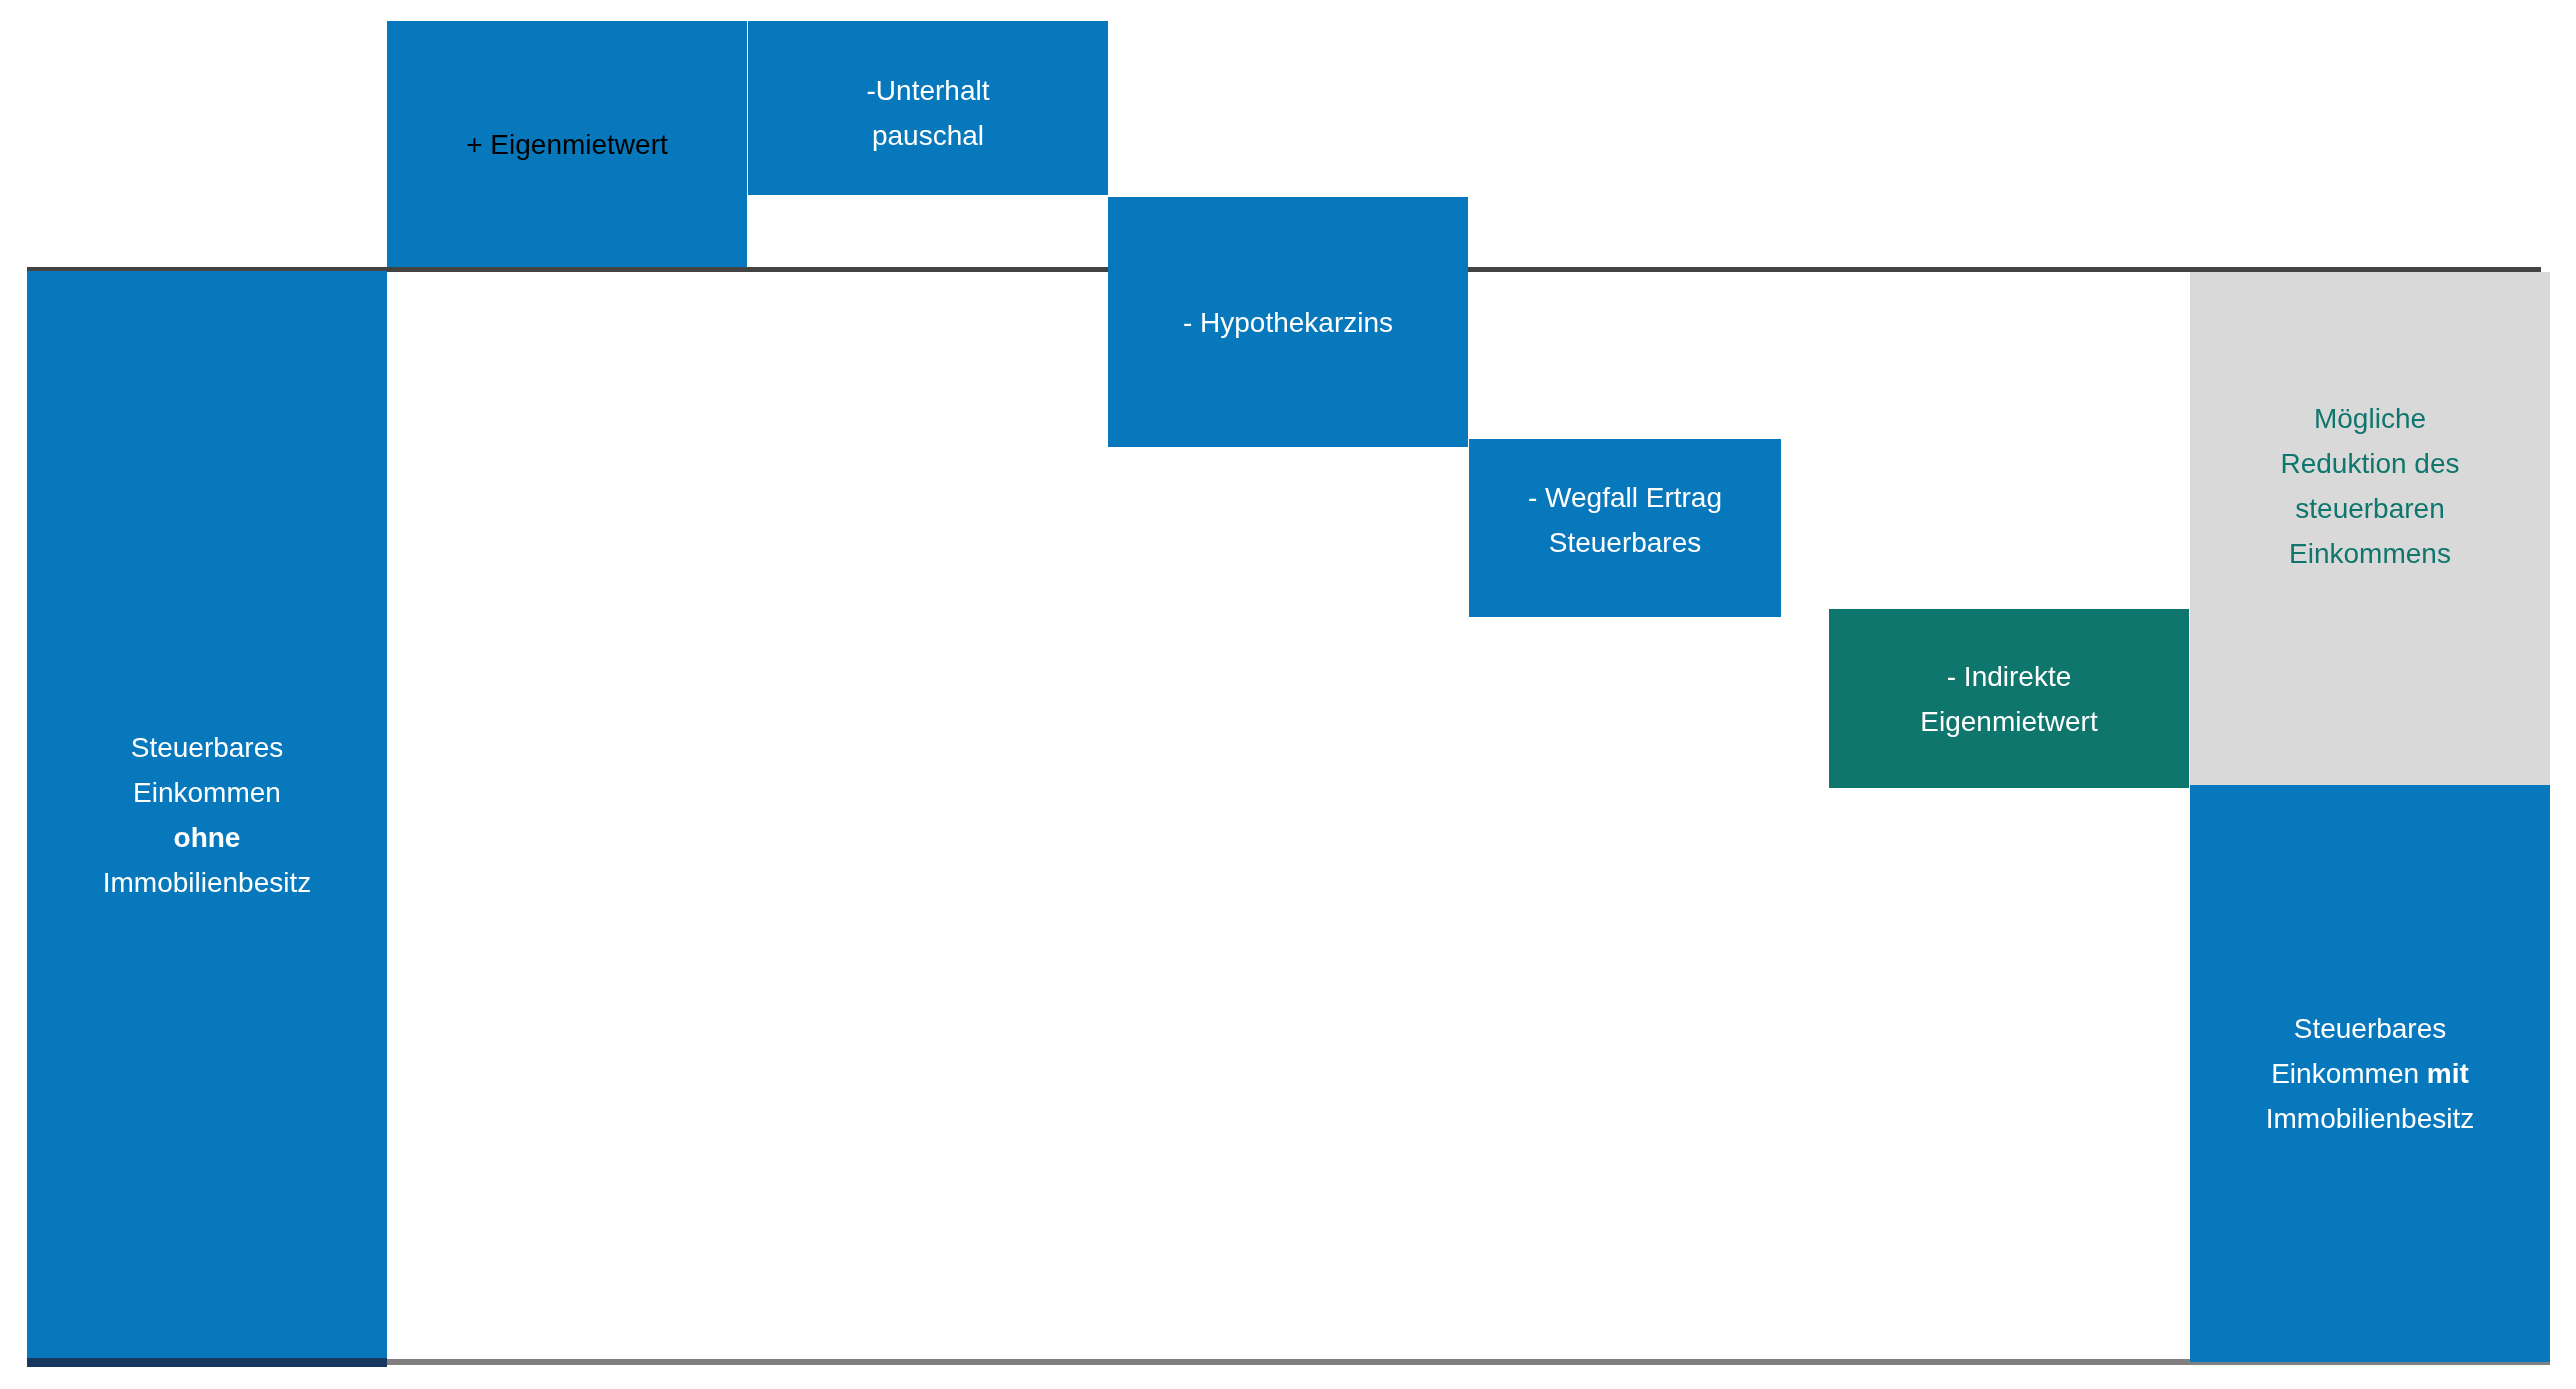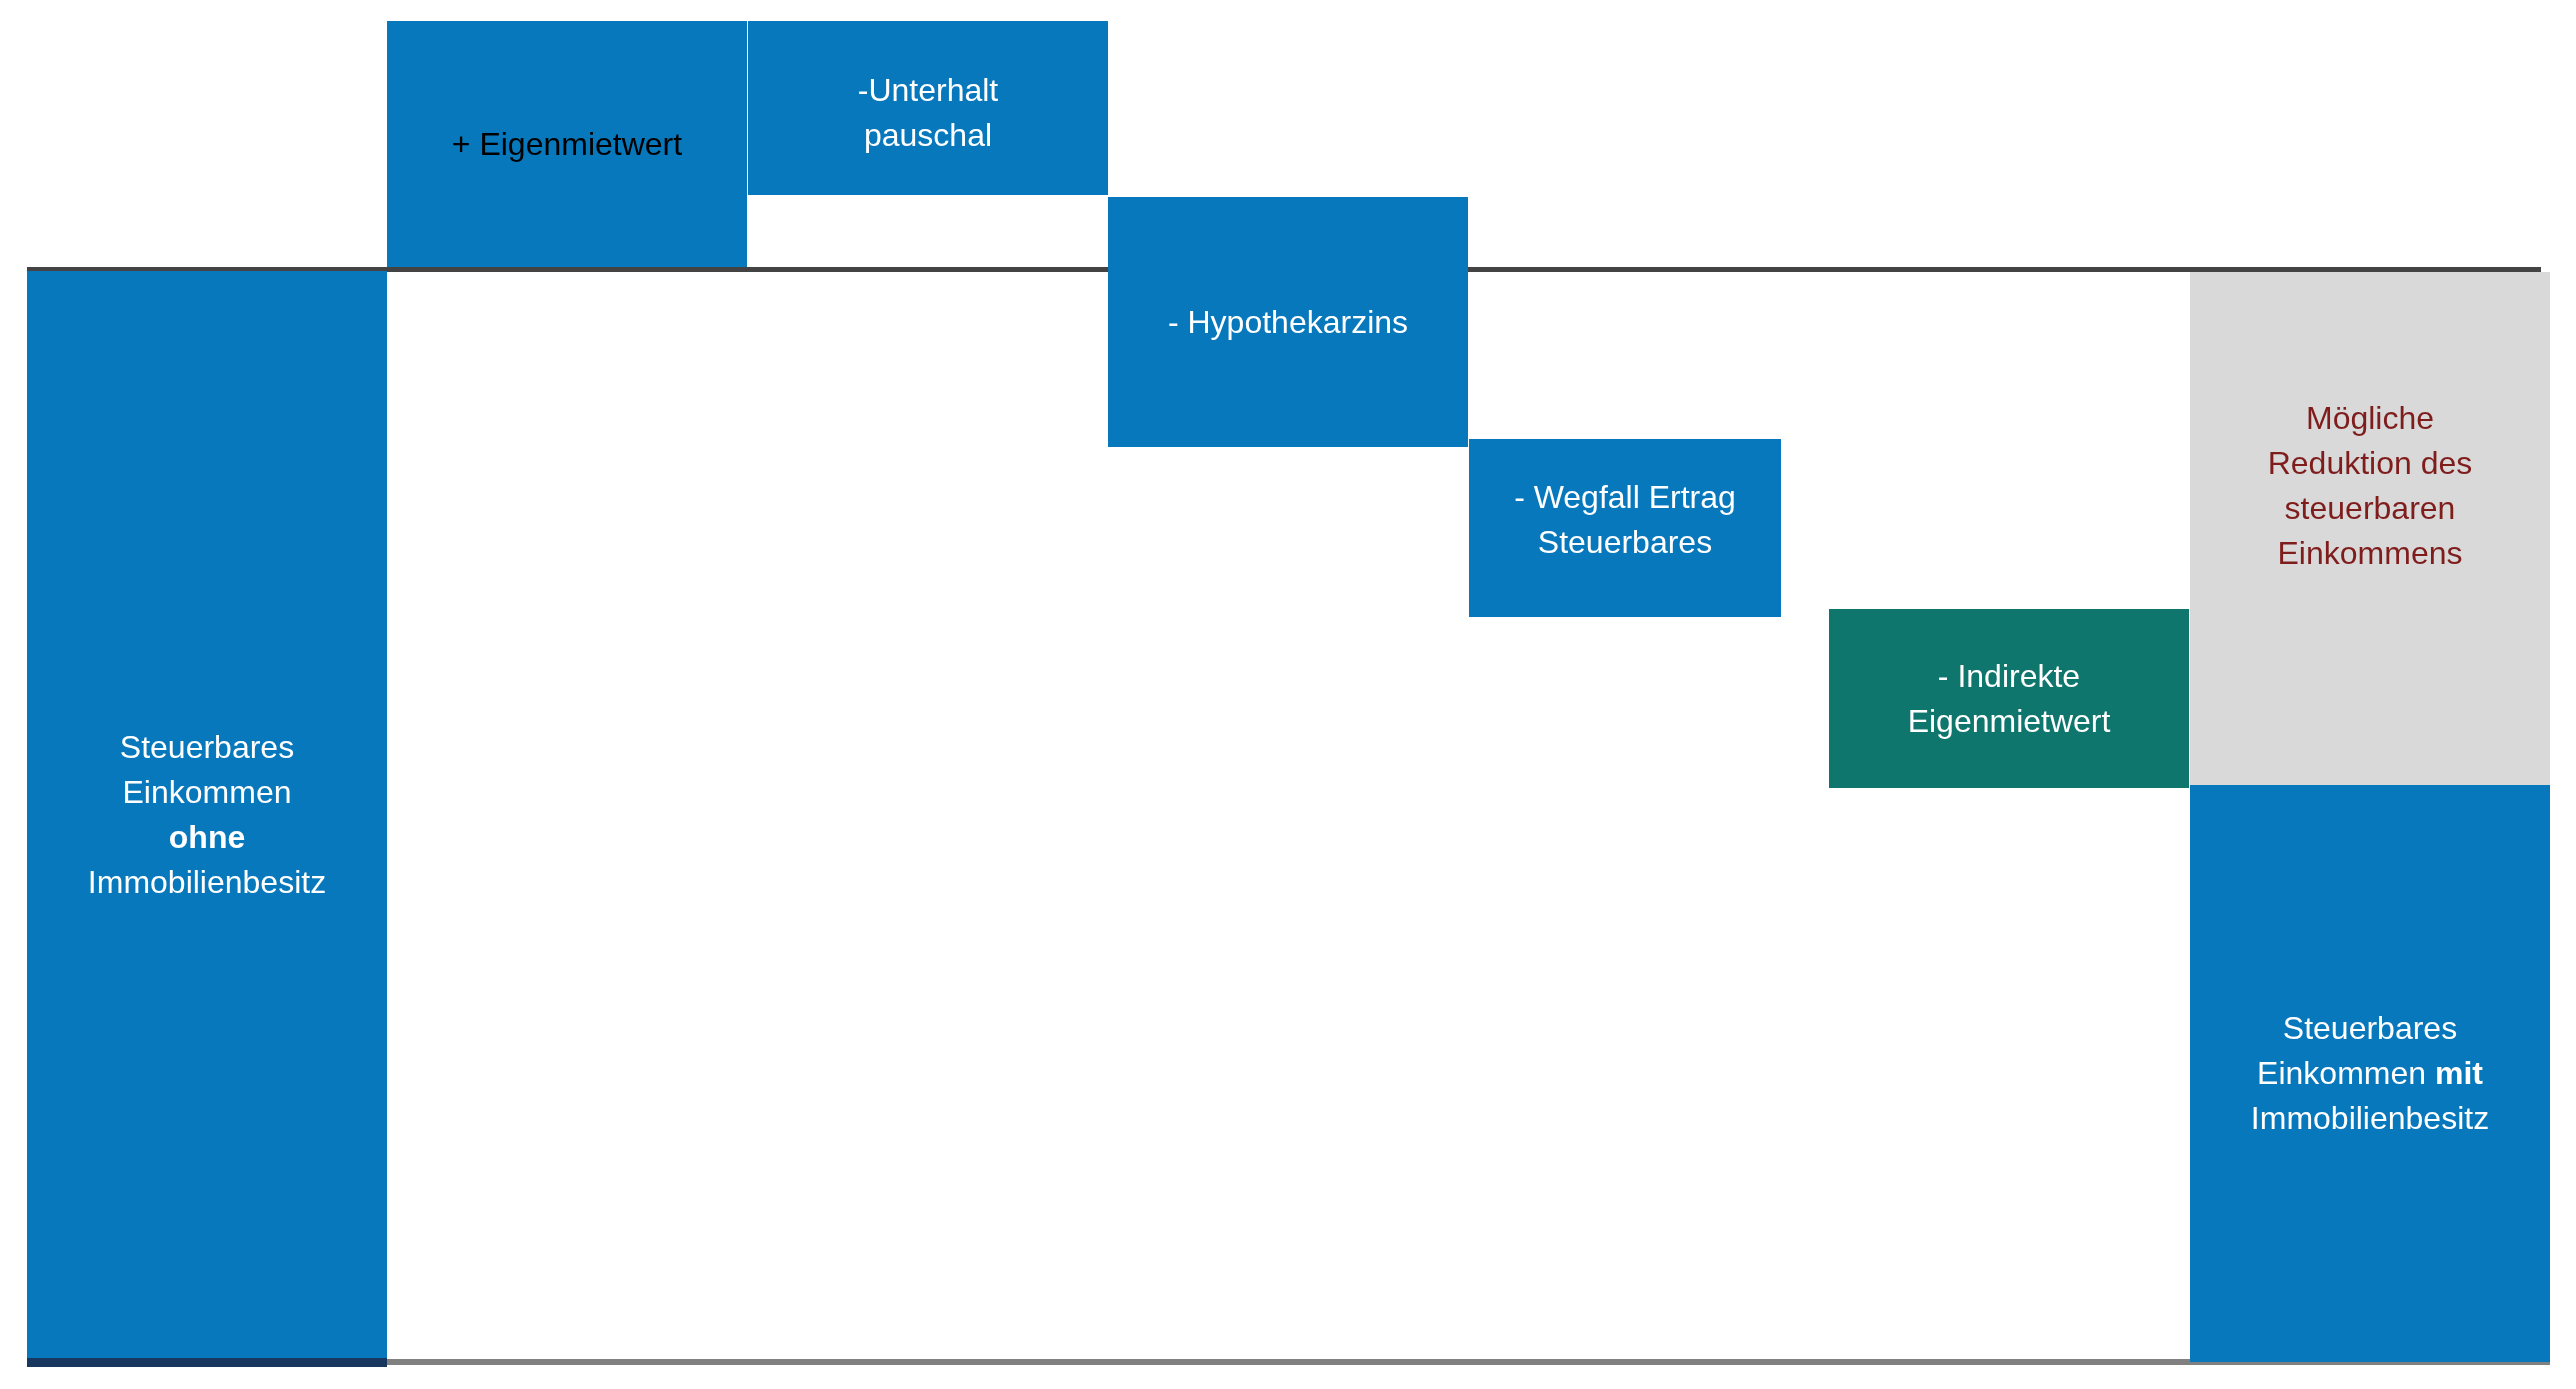--- a/index.html
+++ b/index.html
@@ -23,21 +23,21 @@
     position: absolute;
     z-index: 2;
     display: flex;
     align-items: center;
     justify-content: center;
     box-sizing: border-box;
   }
   .bar-label {
     width: 100%;
     text-align: center;
-    font-size: 32px;
+    font-size: 28px;
     line-height: 45px;
     position: relative;
   }
   .bold { font-weight: bold; text-align: right; }
 </style>
 </head>
 <body>
 
 <div id="chart">
     <div class="refline" style="left: 27px; top: 267px; width: 2514px; height: 4.8px; background: rgb(67, 67, 67);"></div>
@@ -72,21 +72,21 @@
         <div><span>Steuerbares</span></div>
       </div>
     </div>
     <div class="bar" style="left: 1829px; top: 609px; width: 360px; height: 179px; background: #0f766e;">
       <div class="bar-label" style="color: rgb(255, 255, 255);">
         <div><span>- Indirekte</span></div>
         <div><span>Eigenmietwert</span></div>
       </div>
     </div>
     <div class="bar" style="left: 2190px; top: 272px; width: 360px; height: 513px; background: rgb(217, 217, 217);">
-      <div class="bar-label" style="color: #7f1d1d; top: -43px;">
+      <div class="bar-label" style="color: #0f766e; top: -43px;">
         <div><span>Mögliche</span></div>
         <div><span>Reduktion des</span></div>
         <div><span>steuerbaren</span></div>
         <div><span>Einkommens</span></div>
       </div>
     </div>
     <div class="bar" style="left: 2190px; top: 785px; width: 360px; height: 577px; background: rgb(8, 120, 188);">
       <div class="bar-label" style="color: rgb(255, 255, 255);">
         <div><span>Steuerbares</span></div>
         <div><span>Einkommen </span><span class="bold">mit</span></div>

